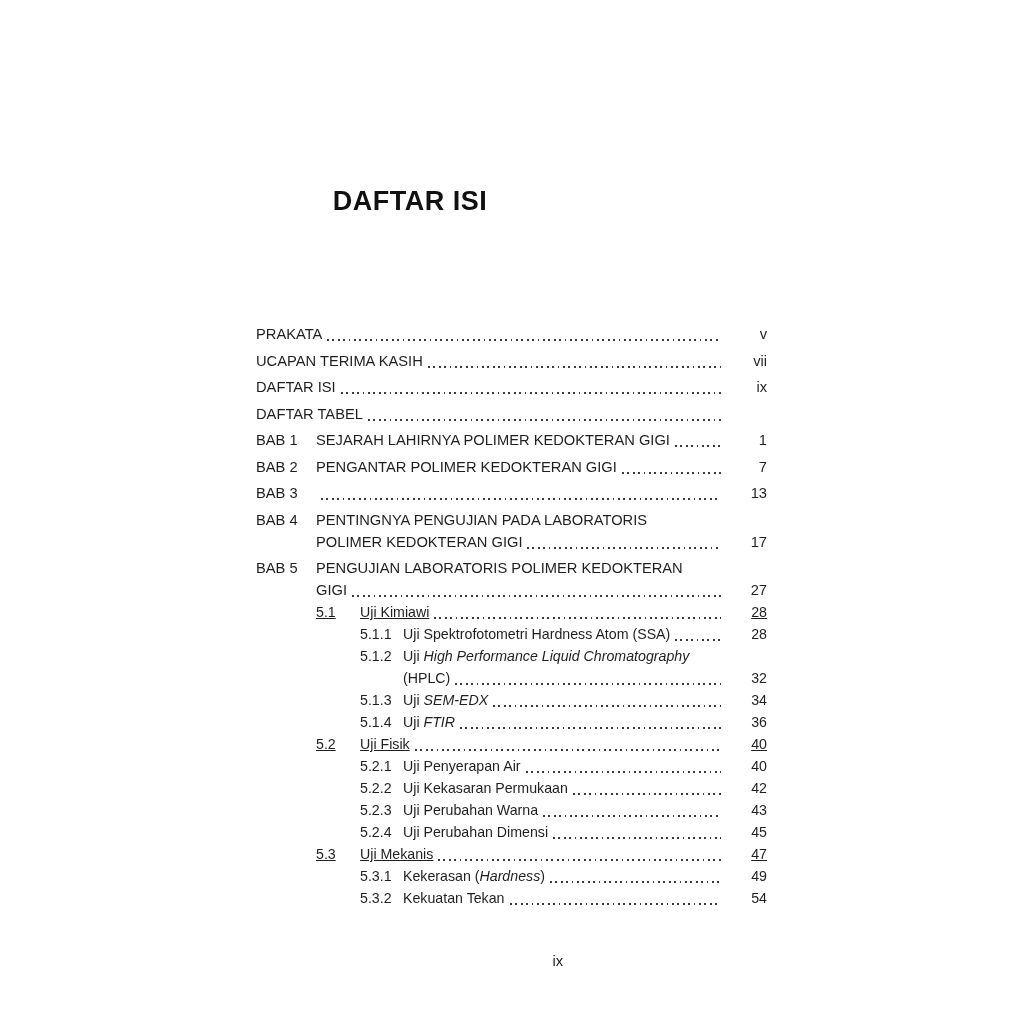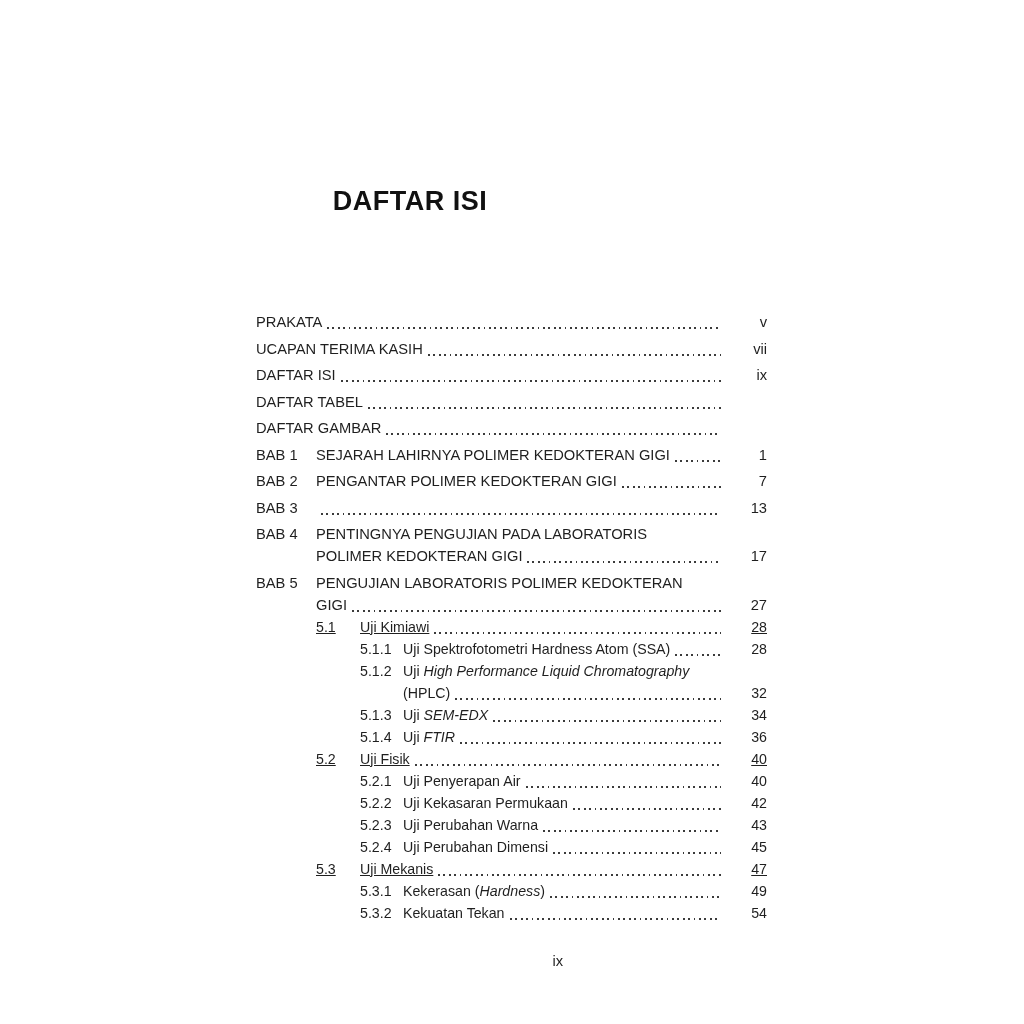--- a/index.html
+++ b/index.html
@@ -36,21 +36,21 @@
   }
   .toc-row {
     display: flex;
     align-items: stretch;
     line-height: 22px;
     font-size: 14.7px;
     white-space: nowrap;
   }
   
   .lvl-front, .lvl-bab { margin-top: 4.5px; }
-  .toc-row:first-child { margin-top: 0; }
+  .toc-row:first-child { margin-top: 12px; }
 
   .lvl-bab .col-label { flex: 0 0 60px; }
   .lvl-babcont { padding-left: 60px; justify-content: flex-end; }
 
   .lvl-s1 { padding-left: 60px; font-size: 14.2px; text-decoration: underline; }
   .lvl-s1 .col-label { flex: 0 0 44px; }
 
   .lvl-s2 { padding-left: 104px; font-size: 14.2px; }
   .lvl-s2 .col-label { flex: 0 0 43px; }
   .lvl-s2cont { padding-left: 147px; font-size: 14.2px; }
@@ -103,25 +103,20 @@
       <div class="toc-row lvl-front">
         <span class="col-title"><span>DAFTAR ISI</span></span>
         <span class="leader"></span>
         <span class="col-page">ix</span>
       </div>
       <div class="toc-row lvl-front">
         <span class="col-title"><span>DAFTAR TABEL</span></span>
         <span class="leader"></span>
         <span class="col-page"></span>
       </div>
-      <div class="toc-row lvl-front">
-        <span class="col-title"><span>DAFTAR GAMBAR</span></span>
-        <span class="leader"></span>
-        <span class="col-page"></span>
-      </div>
       <div class="toc-row lvl-bab">
         <span class="col-label">BAB 1</span>
         <span class="col-title"><span>SEJARAH LAHIRNYA POLIMER KEDOKTERAN GIGI</span></span>
         <span class="leader"></span>
         <span class="col-page">1</span>
       </div>
       <div class="toc-row lvl-bab">
         <span class="col-label">BAB 2</span>
         <span class="col-title"><span>PENGANTAR POLIMER KEDOKTERAN GIGI</span></span>
         <span class="leader"></span>

